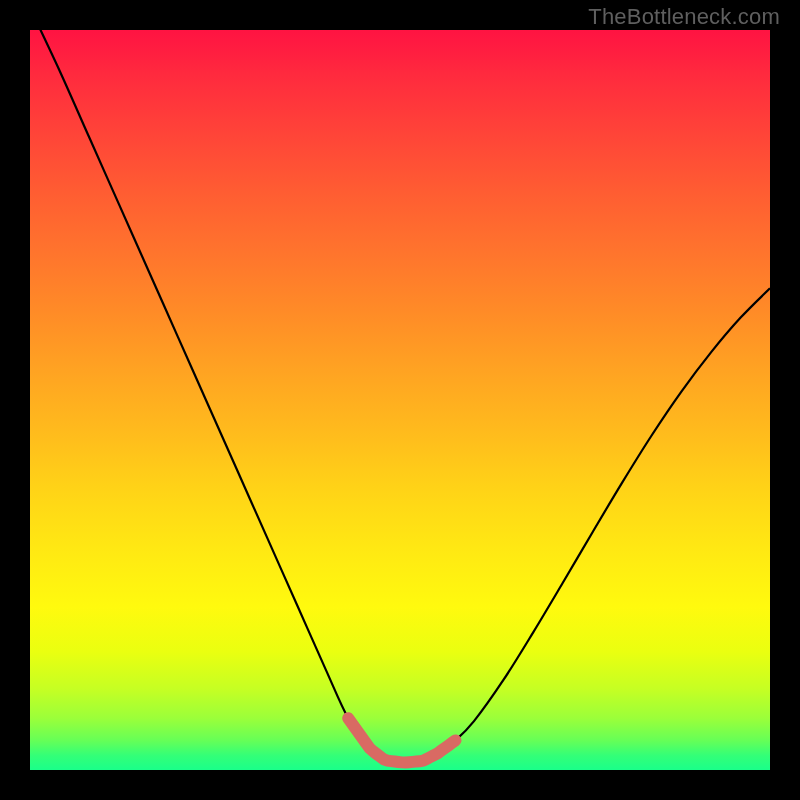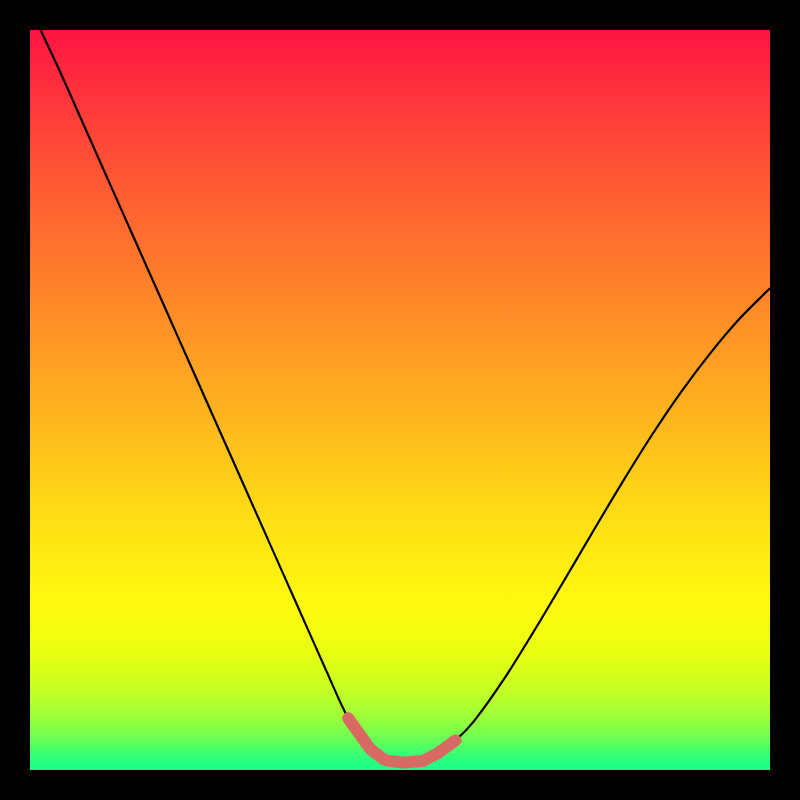--- a/index.html
+++ b/index.html
@@ -58,20 +58,21 @@
   }
   svg.curve {
     position: absolute;
     inset: 0;
   }
 </style>
 </head>
 <body>
 <div class="frame">
 
+  <div class="watermark">TheBottleneck.com</div>
 
   <div class="plot">
     <div class="gradient"></div>
     <svg class="curve" viewBox="0 0 740 740" preserveAspectRatio="none">
       <path id="curve-path" fill="none" stroke="#000000" stroke-width="2.2" d="M 0 -22.200000000000045 C 4.93 -11.72, 19.73 19.12, 29.60 40.70 C 39.47 62.28, 49.33 85.10, 59.20 107.30 C 69.07 129.50, 78.93 151.70, 88.80 173.90 C 98.67 196.10, 108.53 218.30, 118.40 240.50 C 128.27 262.70, 138.13 284.90, 148.00 307.10 C 157.87 329.30, 167.73 351.50, 177.60 373.70 C 187.47 395.90, 197.33 418.10, 207.20 440.30 C 217.07 462.50, 226.93 484.70, 236.80 506.90 C 246.67 529.10, 256.53 551.30, 266.40 573.50 C 276.27 595.70, 287.37 620.98, 296.00 640.10 C 304.63 659.22, 310.80 675.00, 318.20 688.20 C 325.60 701.40, 334.23 712.25, 340.40 719.28 C 346.57 726.31, 349.65 728.16, 355.20 730.38 C 360.75 732.60, 367.53 732.48, 373.70 732.60 C 379.87 732.72, 386.65 732.60, 392.20 731.12 C 397.75 729.64, 401.45 727.17, 407.00 723.72 C 412.55 720.27, 419.33 715.83, 425.50 710.40 C 431.67 704.97, 435.98 701.27, 444.00 691.16 C 452.02 681.05, 463.73 664.52, 473.60 649.72 C 483.47 634.92, 493.33 618.52, 503.20 602.36 C 513.07 586.20, 522.93 569.43, 532.80 552.78 C 542.67 536.13, 552.53 519.11, 562.40 502.46 C 572.27 485.81, 582.13 469.04, 592.00 452.88 C 601.87 436.72, 611.73 420.69, 621.60 405.52 C 631.47 390.35, 641.33 375.67, 651.20 361.86 C 661.07 348.05, 670.93 334.97, 680.80 322.64 C 690.67 310.31, 700.53 298.59, 710.40 287.86 C 720.27 277.13, 735.07 263.19, 740.00 258.26"></path>
       <path id="bump-path" fill="none" stroke-linecap="round" d="M 318.20 688.20 L 321.78 693.21 L 325.35 698.21 L 328.93 703.22 L 332.51 708.23 L 336.08 713.24 L 339.66 718.24 L 343.24 721.41 L 346.81 724.09 L 350.39 726.77 L 353.97 729.46 L 357.54 730.66 L 361.12 731.09 L 364.70 731.52 L 368.27 731.95 L 371.85 732.38 L 375.43 732.46 L 379.00 732.18 L 382.58 731.89 L 386.16 731.60 L 389.73 731.32 L 393.31 730.57 L 396.89 728.78 L 400.46 726.99 L 404.04 725.20 L 407.62 723.28 L 411.19 720.70 L 414.77 718.13 L 418.35 715.55 L 421.92 712.98 L 425.50 710.40" stroke="#d96a63" stroke-width="12"></path>
     </svg>
   </div>
 
 </div>

